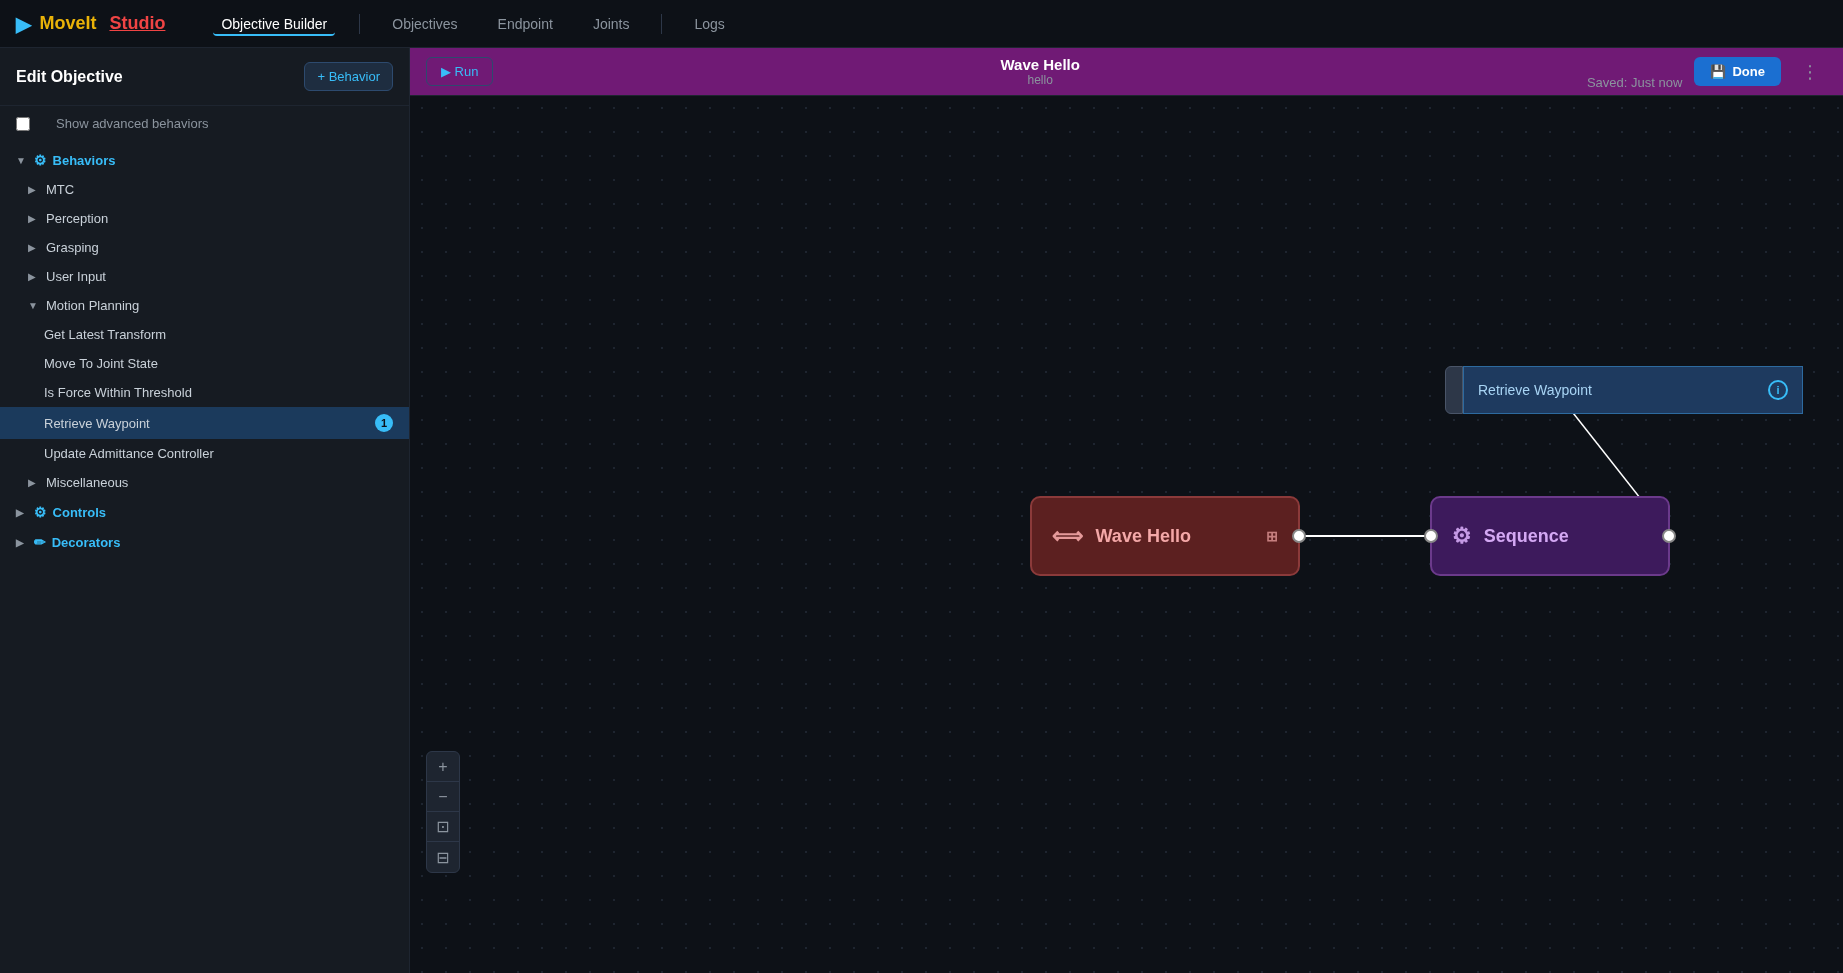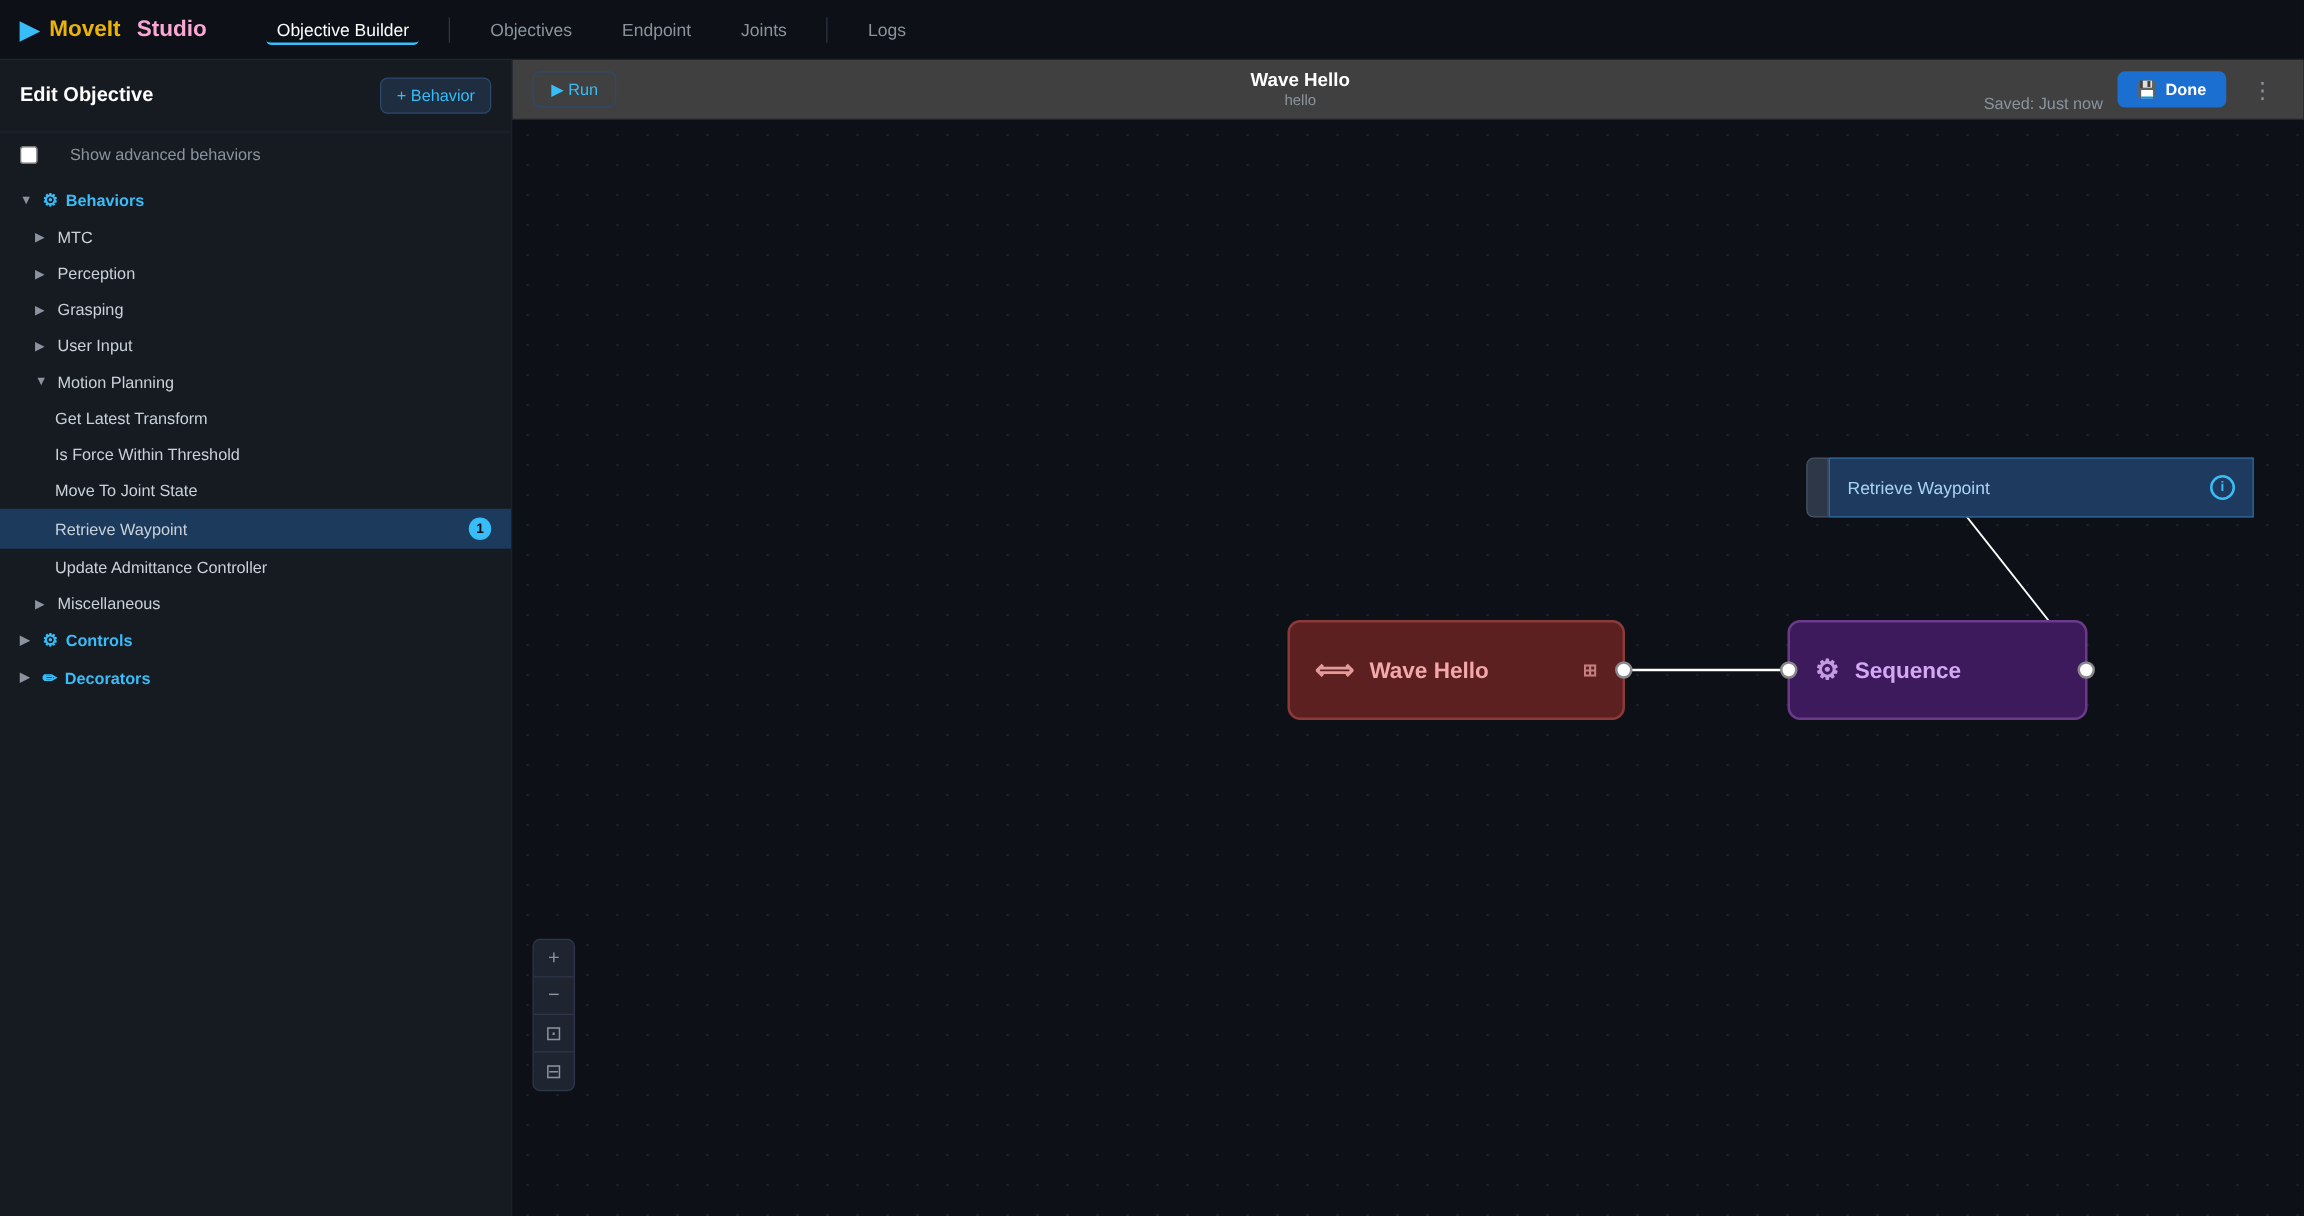--- a/index.html
+++ b/index.html
@@ -25,21 +25,21 @@
     .logo {
       display: flex;
       align-items: center;
       gap: 4px;
       font-size: 18px;
       font-weight: 700;
       color: #fff;
       margin-right: 24px;
     }
     .logo-move { color: #eab308; }
-    .logo-studio { color: #f9a8d4; }
+    .logo-studio { color: #ef4444; text-decoration: underline; }
     .logo-arrow {
       color: #38bdf8;
       font-size: 20px;
       margin-right: 4px;
     }
     .nav-item {
       font-size: 14px;
       color: #8b949e;
       cursor: pointer;
       padding: 4px 8px;
@@ -179,21 +179,21 @@
     }
 
     
     .canvas-toolbar {
       display: flex;
       align-items: center;
       justify-content: space-between;
       padding: 0 16px;
       height: 48px;
       border-bottom: 1px solid #1e2530;
-      background: #404040;
+      background: #701a75;
     }
     .run-btn {
       display: flex;
       align-items: center;
       gap: 6px;
       background: transparent;
       border: 1px solid #2d4a6e;
       color: #38bdf8;
       font-size: 13px;
       padding: 6px 14px;
@@ -454,25 +454,25 @@
       <div class="tree-item subcategory">
         <span class="chevron">▼</span>
         <span>Motion Planning</span>
       </div>
 
       <div class="tree-item leaf">
         <span>Get Latest Transform</span>
       </div>
 
       <div class="tree-item leaf">
+        <span>Move To Joint State</span>
+      </div>
+
+      <div class="tree-item leaf">
         <span>Is Force Within Threshold</span>
-      </div>
-
-      <div class="tree-item leaf">
-        <span>Move To Joint State</span>
       </div>
 
       <div class="tree-item leaf selected">
         <span>Retrieve Waypoint</span>
         <span class="badge">1</span>
       </div>
 
       <div class="tree-item leaf">
         <span>Update Admittance Controller</span>
       </div>

